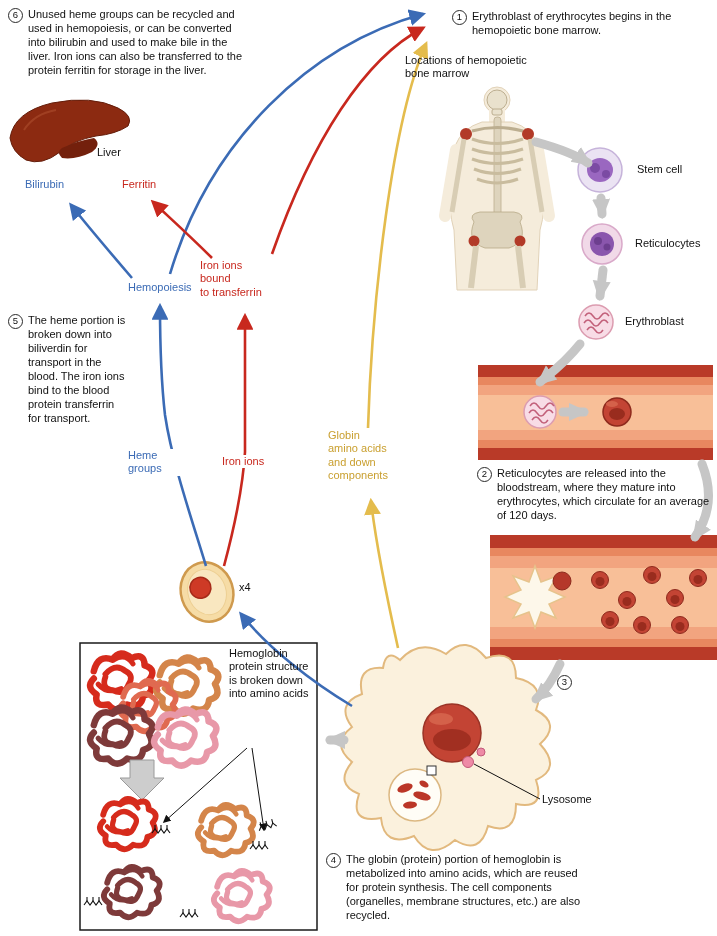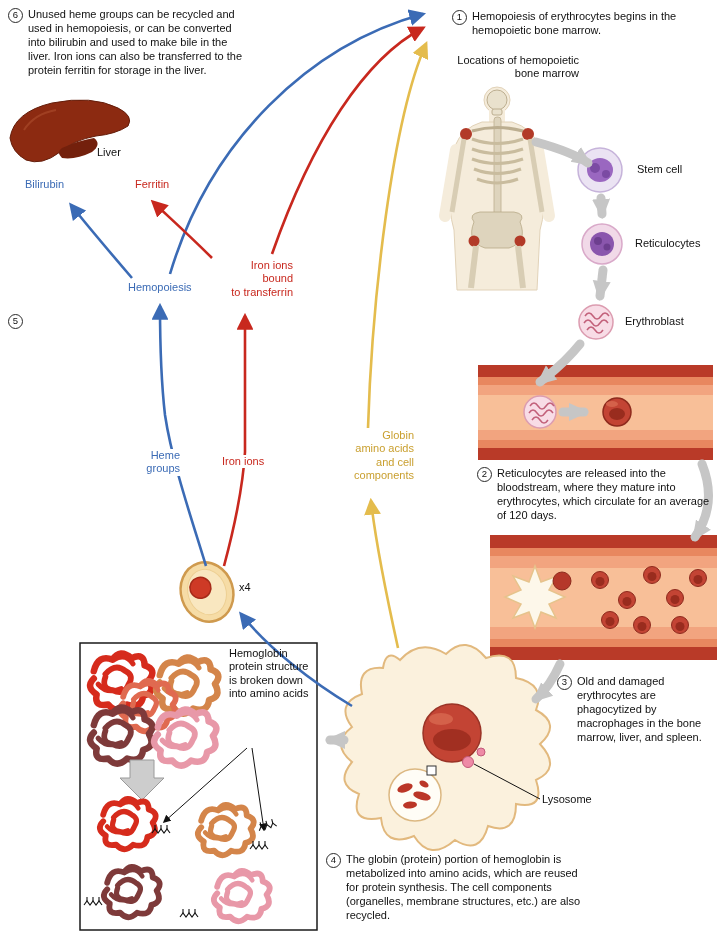--- a/index.html
+++ b/index.html
@@ -7,21 +7,21 @@
   body{font-family:"Liberation Sans",sans-serif;color:#111}
   #canvas{position:relative;width:717px;height:936px;background:#fff;overflow:hidden}
   svg.layer{position:absolute;left:0;top:0;z-index:1}
   .step{position:absolute;display:flex;gap:5px;align-items:flex-start;font-size:11px;line-height:1.27;z-index:3}
   .num{flex:0 0 auto;width:15px;height:15px;border:1px solid #2a2a2a;border-radius:50%;display:flex;align-items:center;justify-content:center;font-size:9.5px;background:#fff}
   .lbl{position:absolute;font-size:11px;line-height:1.22;z-index:2;background:#fff;padding:0 1px}
   .nobg{background:transparent}
   .blue{color:#3b6bb5}
   .red{color:#c8281e}
   .gold{color:#c99f2e}
-  .center{text-align:right;white-space:pre-line}
+  .center{text-align:left;white-space:pre-line}
 </style>
 </head>
 <body>
 
 <div id="canvas">
 
   <svg class="layer" width="717" height="936" viewBox="0 0 717 936">
     <defs>
       <marker id="mB" viewBox="0 0 8 8" markerWidth="6.5" markerHeight="6.5" refX="6.5" refY="4" orient="auto">
           <path d="M0,0 L8,4 L0,8 Z" fill="#3b6bb5"></path>
@@ -224,58 +224,58 @@
 
       <path d="M398,648 C387,598 376,545 371,501" stroke="#e4bc4d" stroke-width="2.6" marker-end="url(#mY)"></path>
       <path d="M368,428 C372,300 392,120 426,44" stroke="#e4bc4d" stroke-width="2.6" marker-end="url(#mY)"></path>
 
       <path d="M540,799 L474,764" stroke="#111" stroke-width="1"></path>
     </g>
   </svg>
 
   <div class="step" style="left:452px;top:10px;width:252px">
     <span class="num">1</span>
-    <span>Hemopoiesis of erythrocytes begins in the hemopoietic bone marrow.</span>
+    <span>Erythroblast of erythrocytes begins in the hemopoietic bone marrow.</span>
   </div>
   <div class="step" style="left:477px;top:467px;width:236px">
     <span class="num">2</span>
     <span>Reticulocytes are released into the bloodstream, where they mature into erythrocytes, which circulate for an average of 120 days.</span>
   </div>
   <div class="step" style="left:557px;top:675px;width:154px">
     <span class="num">3</span>
-    <span>Old and damaged erythrocytes are phagocytized by macrophages in the bone marrow, liver, and spleen.</span>
   </div>
   <div class="step" style="left:326px;top:853px;width:266px">
     <span class="num">4</span>
     <span>The globin (protein) portion of hemoglobin is metabolized into amino acids, which are reused for protein synthesis. The cell components (organelles, membrane structures, etc.) are also recycled.</span>
   </div>
   <div class="step" style="left:8px;top:314px;width:120px">
     <span class="num">5</span>
+    <span>The heme portion is broken down into biliverdin for transport in the blood. The iron ions bind to the blood protein transferrin for transport.</span>
   </div>
   <div class="step" style="left:8px;top:8px;width:240px">
     <span class="num">6</span>
     <span>Unused heme groups can be recycled and used in hemopoiesis, or can be converted into bilirubin and used to make bile in the liver. Iron ions can also be transferred to the protein ferritin for storage in the liver.</span>
   </div>
 
   <div class="lbl center nobg" style="left:404px;top:54px;width:176px">Locations of hemopoietic
 bone marrow</div>
   <div class="lbl nobg" style="left:636px;top:163px">Stem cell</div>
   <div class="lbl nobg" style="left:634px;top:237px">Reticulocytes</div>
   <div class="lbl nobg" style="left:624px;top:315px">Erythroblast</div>
   <div class="lbl nobg" style="left:96px;top:146px">Liver</div>
   <div class="lbl blue nobg" style="left:24px;top:178px">Bilirubin</div>
-  <div class="lbl red nobg" style="left:134px;top:178px">Ferritin</div>
+  <div class="lbl red nobg" style="left:121px;top:178px">Ferritin</div>
   <div class="lbl blue" style="left:127px;top:281px">Hemopoiesis</div>
   <div class="lbl red center" style="left:199px;top:259px;width:95px">Iron ions
 bound
 to transferrin</div>
   <div class="lbl blue center" style="left:127px;top:449px;width:54px">Heme
 groups</div>
   <div class="lbl red" style="left:221px;top:455px">Iron ions</div>
   <div class="lbl gold center" style="left:327px;top:429px;width:88px">Globin
 amino acids
-and cell
+and down
 components</div>
   <div class="lbl nobg" style="left:238px;top:581px">x4</div>
   <div class="lbl nobg" style="left:541px;top:793px">Lysosome</div>
   <div class="lbl nobg" style="left:228px;top:647px;width:86px">Hemoglobin protein structure is broken down into amino acids</div>
 
 </div>
 
 </body></html>

